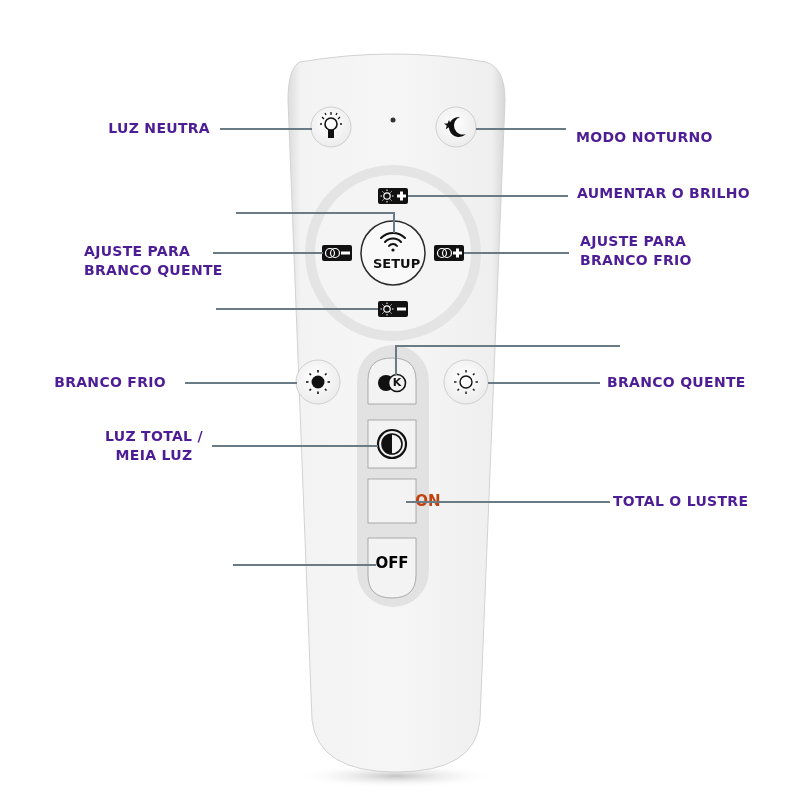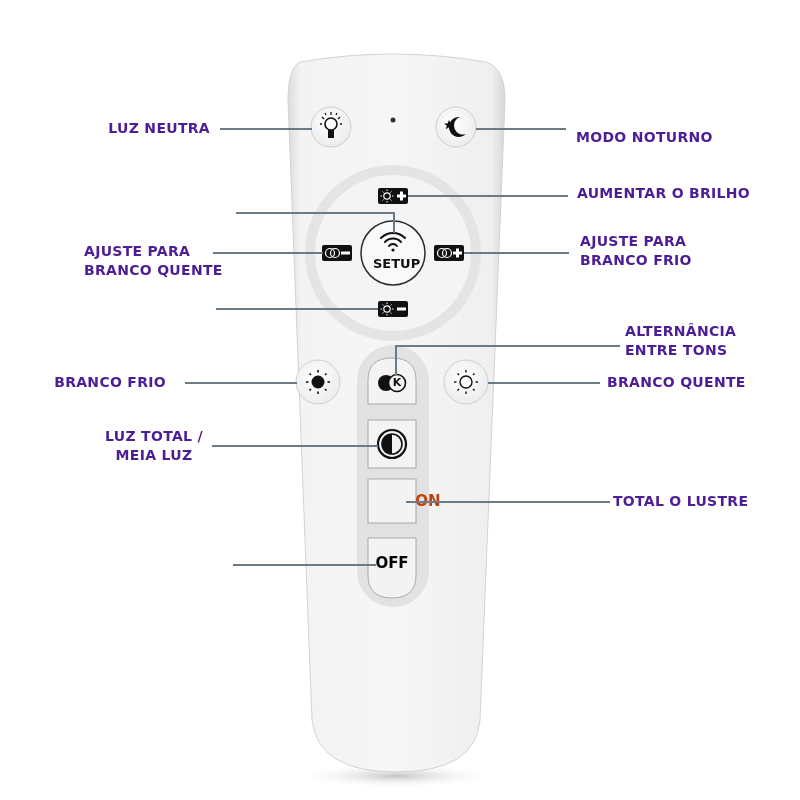--- a/index.html
+++ b/index.html
@@ -213,20 +213,16 @@
     <span>LUZ TOTAL /</span>
     <span>MEIA LUZ</span>
   </div>
 
   <div class="label" style="left:576px;top:119px;margin-top:9px;">MODO NOTURNO</div>
   <div class="label" style="left:577px;top:184px;">AUMENTAR O BRILHO</div>
   <div class="label" style="left:580px;top:232px;">
     <span>AJUSTE PARA</span>
     <span>BRANCO FRIO</span>
   </div>
-  <div class="label" style="left:625px;top:322px;">
-    <span>ALTERNÂNCIA</span>
-    <span>ENTRE TONS</span>
-  </div>
   <div class="label" style="left:607px;top:373px;">BRANCO QUENTE</div>
   <div class="label" style="left:613px;top:492px;">TOTAL O LUSTRE</div>
 
 </div>
 
 </body></html>

